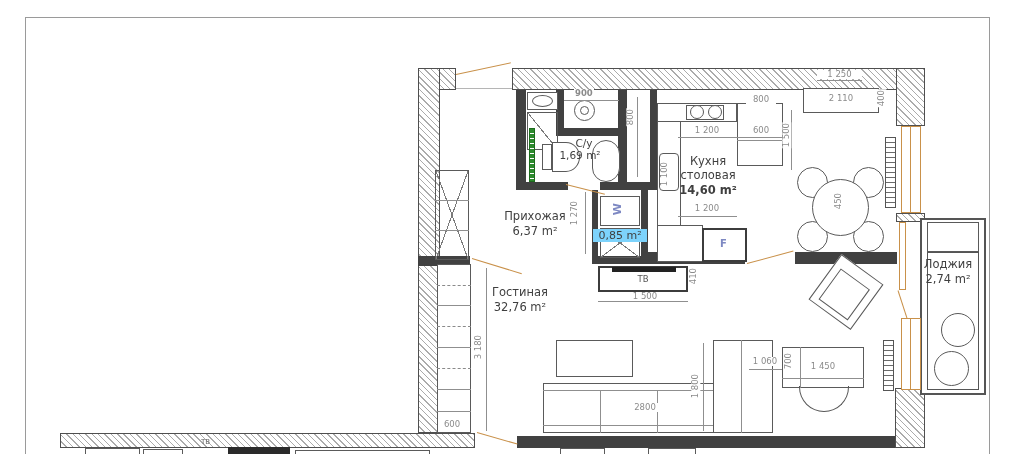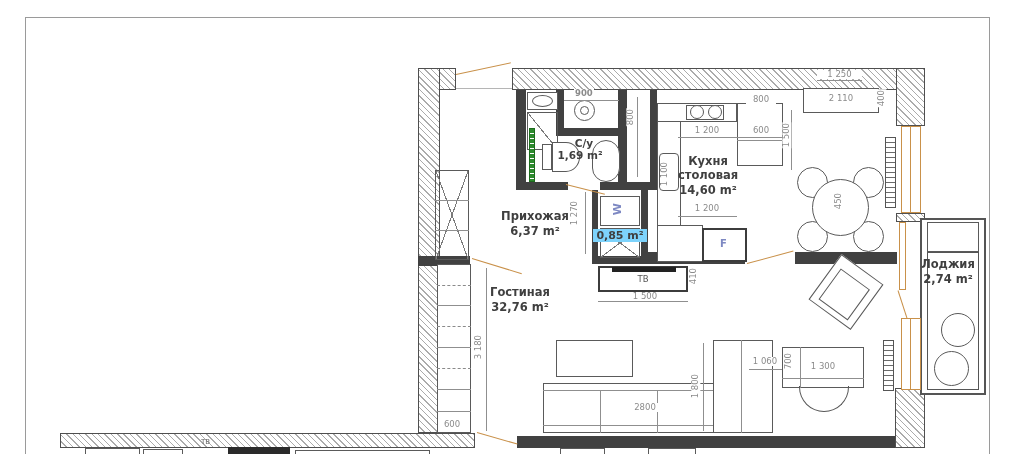--- a/index.html
+++ b/index.html
@@ -15,21 +15,21 @@
   .line{background:#8f8f8f;}
   .tan{background:#c9914a;}
   .leaf{height:0;border-top:1.5px solid #c9914a;transform-origin:left center;}
   .window{border:1px solid #c9914a;background:#fff;}
   .radiator{border:1px solid #555;
        background:repeating-linear-gradient(180deg,#fff 0 4px,#6a6a6a 4px 5px);}
   .dim{font-size:8.5px;color:#8b8b8b;background:#fff;line-height:1.1;padding:0 1px;
        white-space:nowrap;text-align:center;}
   .vdim{writing-mode:vertical-rl;transform:rotate(180deg);padding:1px 0;}
   .nobg{background:transparent;}
-  .rlabel{font-size:11.5px;color:#3f3f3f;text-align:center;line-height:1.2;white-space:nowrap;font-weight:bold;}
+  .rlabel{font-size:11.5px;color:#3f3f3f;text-align:center;line-height:1.2;white-space:nowrap;}
   .xbox{background:
     linear-gradient(to top right,transparent calc(50% - .5px),#7a7a7a calc(50% - .5px) calc(50% + .5px),transparent calc(50% + .5px)),
     linear-gradient(to bottom right,transparent calc(50% - .5px),#7a7a7a calc(50% - .5px) calc(50% + .5px),transparent calc(50% + .5px));}
   .dg{background:linear-gradient(to top right,transparent calc(50% - .5px),#7a7a7a calc(50% - .5px) calc(50% + .5px),transparent calc(50% + .5px));}
   .towel{border:1px solid #1d6b1d;background:repeating-linear-gradient(180deg,#2e8b2e 0 4px,#fff 4px 5px);}
   .dash{border-top:1px dashed #8a8a8a;height:0;}
   .marker{color:#7d88c2;font-weight:bold;}
 </style>
 </head>
 <body>
@@ -180,21 +180,21 @@
   <div class="abs dim vdim" style="left:660px;top:161px;">1 100</div>
   <div class="abs dim" style="left:686px;top:204px;width:42px;">1 200</div>
   <div class="abs dim" style="left:625px;top:292px;width:40px;">1 500</div>
   <div class="abs dim vdim" style="left:689px;top:267px;">410</div>
   <div class="abs dim vdim" style="left:474px;top:334px;">3 180</div>
   <div class="abs dim" style="left:439px;top:420px;width:26px;">600</div>
   <div class="abs dim" style="left:627px;top:403px;width:36px;">2800</div>
   <div class="abs dim vdim" style="left:691px;top:373px;">1 800</div>
   <div class="abs dim" style="left:748px;top:357px;width:34px;">1 060</div>
   <div class="abs dim vdim" style="left:784px;top:352px;">700</div>
-  <div class="abs dim" style="left:804px;top:362px;width:38px;">1 300</div>
+  <div class="abs dim" style="left:804px;top:362px;width:38px;">1 450</div>
 
   <div class="abs rlabel" style="left:495px;top:210px;width:80px;">Прихожая</div>
   <div class="abs rlabel" style="left:495px;top:225px;width:80px;">6,37 m²</div>
   <div class="abs rlabel" style="left:568px;top:137px;width:32px;font-size:10.5px;">С/у</div>
   <div class="abs rlabel" style="left:552px;top:149px;width:56px;font-size:10.5px;">1,69 m²</div>
   <div class="abs rlabel" style="left:593px;top:229px;width:54px;font-size:11px;background:#7dd3fc;">0,85 m²</div>
   <div class="abs rlabel" style="left:678px;top:155px;width:60px;">Кухня</div>
   <div class="abs rlabel" style="left:670px;top:169px;width:76px;">столовая</div>
   <div class="abs rlabel" style="left:673px;top:184px;width:70px;font-weight:bold;">14,60 m²</div>
   <div class="abs rlabel" style="left:482px;top:286px;width:76px;">Гостиная</div>

